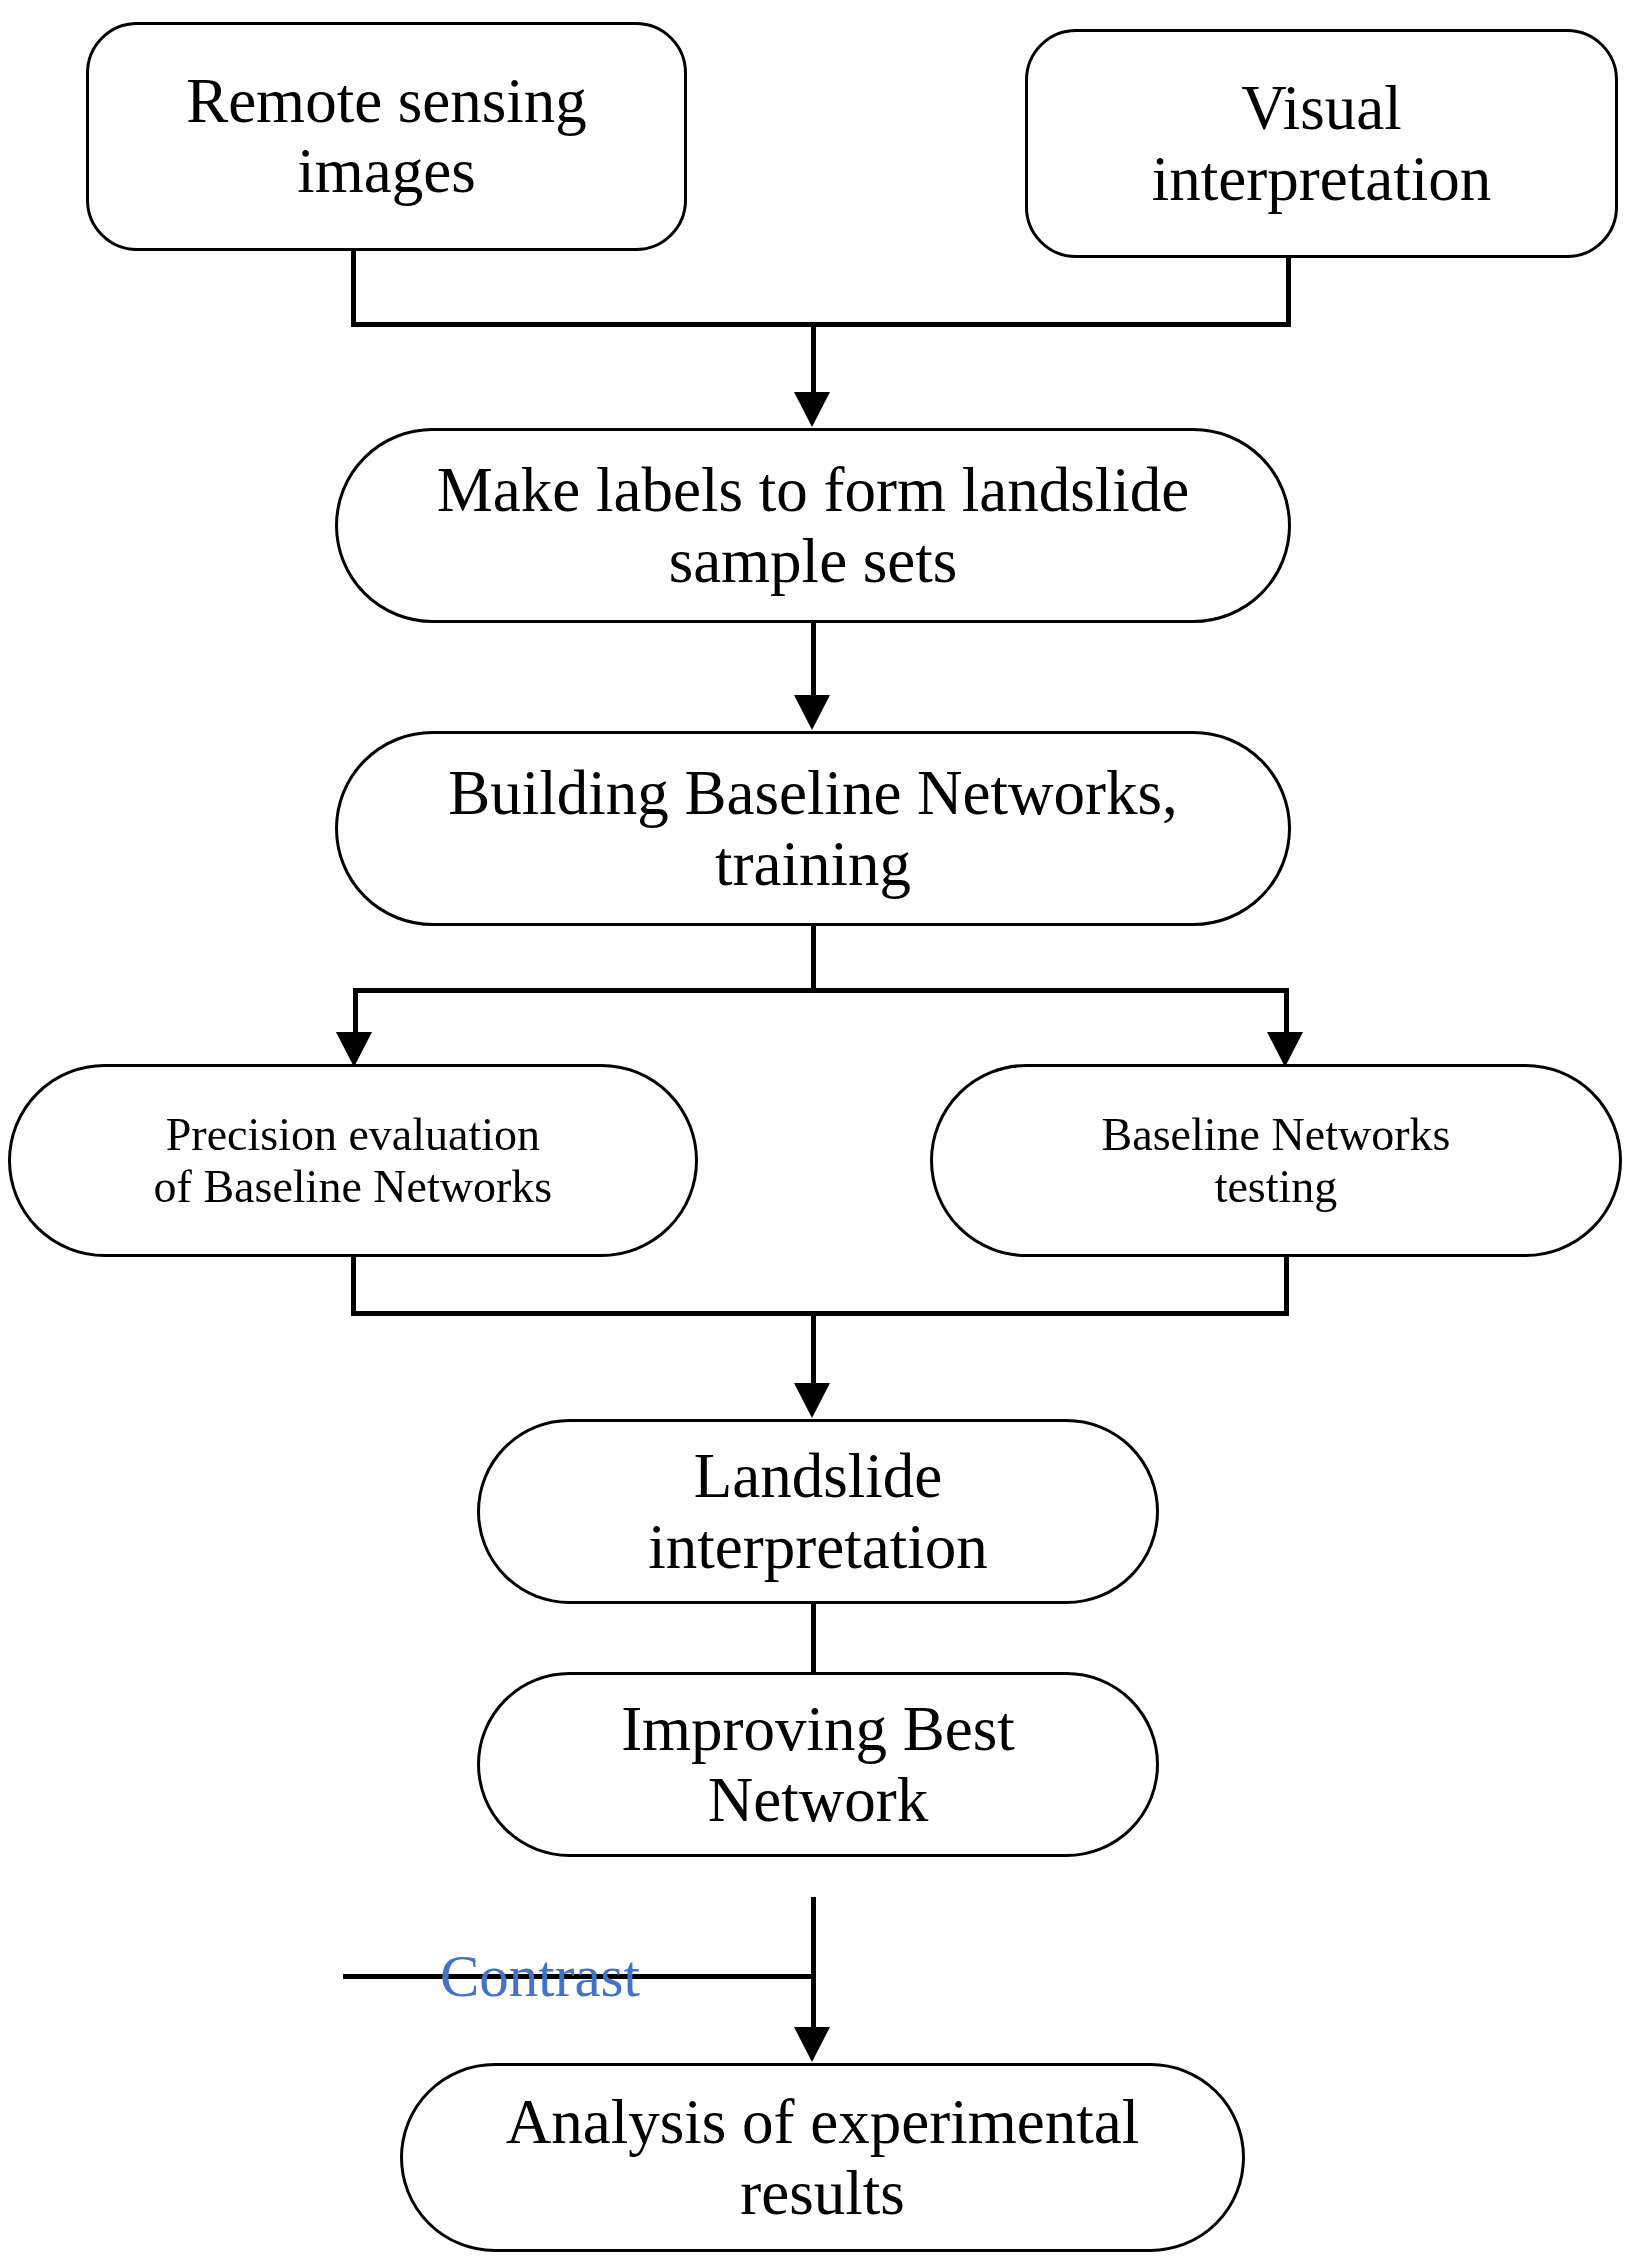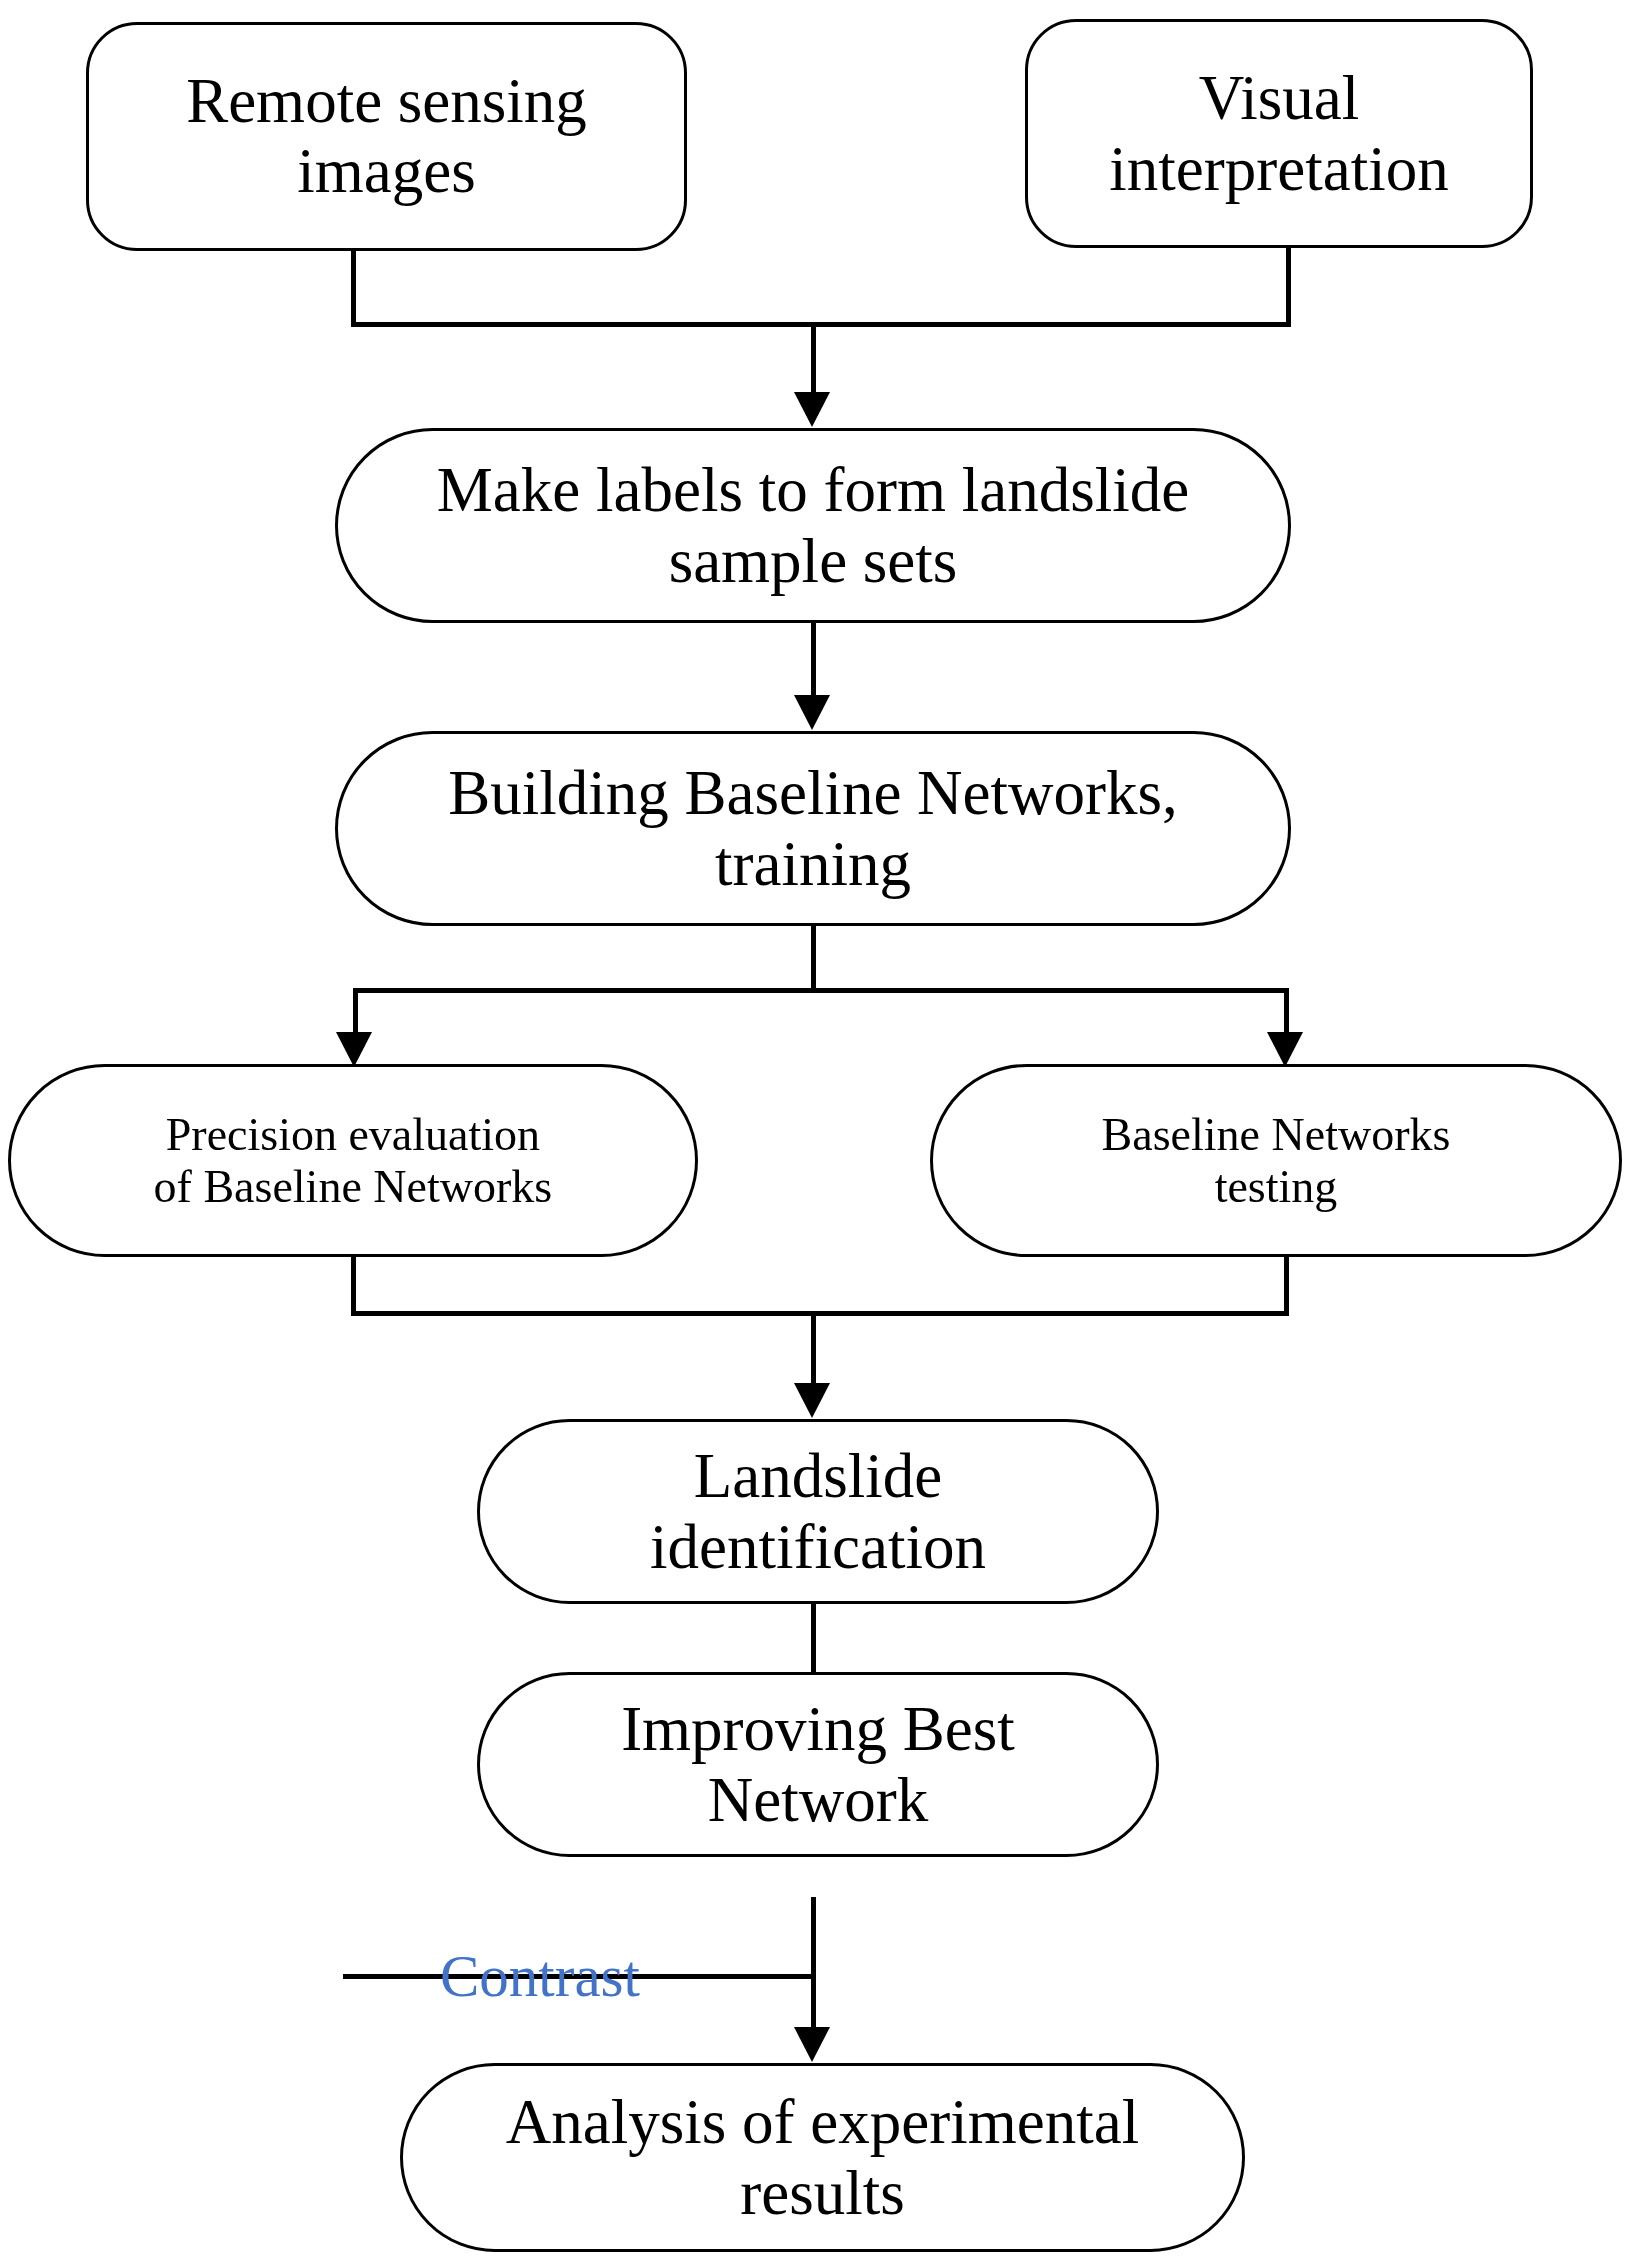--- a/index.html
+++ b/index.html
@@ -80,21 +80,21 @@
 </head>
 <body>
 
 <div id="canvas">
 
   <div class="node rr t64" style="left:54px; top:21.7px; width:601px; height:229px;">
     <span class="label">Remote sensing
 images</span>
   </div>
 
-  <div class="node rr t64" style="left:993px; top:19px; width:508px; height:229px;">
+  <div class="node rr t64" style="left:993px; top:29px; width:593px; height:229px;">
     <span class="label">Visual
 interpretation</span>
   </div>
 
   <div class="vline" style="left:351px; top:246px; height:81px;"></div>
   <div class="vline" style="left:1286px; top:246px; height:81px;"></div>
   <div class="hline" style="left:351px; top:322px; width:940px;"></div>
   <div class="vline" style="left:811px; top:322px; height:77px;"></div>
   <div class="arrowhead" style="left:794px; top:392px;"></div>
 
@@ -129,21 +129,21 @@
   </div>
 
   <div class="vline" style="left:351px; top:1257px; height:59px;"></div>
   <div class="vline" style="left:1284px; top:1257px; height:59px;"></div>
   <div class="hline" style="left:351px; top:1311px; width:938px;"></div>
   <div class="vline" style="left:811px; top:1311px; height:79px;"></div>
   <div class="arrowhead" style="left:794px; top:1383px;"></div>
 
   <div class="node pill t64" style="left:477px; top:1419px; width:682px; height:185px;">
     <span class="label">Landslide
-identification</span>
+interpretation</span>
   </div>
 
   <div class="vline" style="left:811px; top:1604px; height:79px;"></div>
   <div class="arrowhead" style="left:794px; top:1677px;"></div>
 
   <div class="node pill t64" style="left:477px; top:1672px; width:682px; height:185px;">
     <span class="label">Improving Best
 Network</span>
   </div>
 

